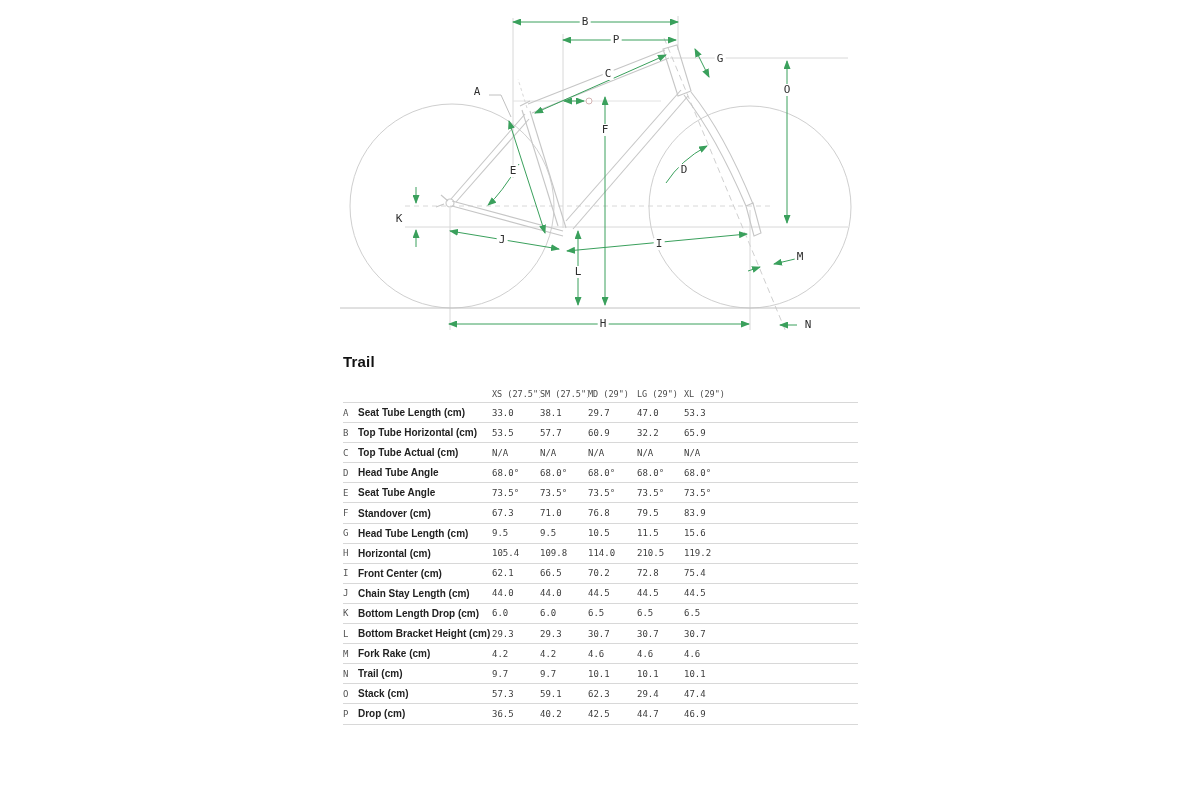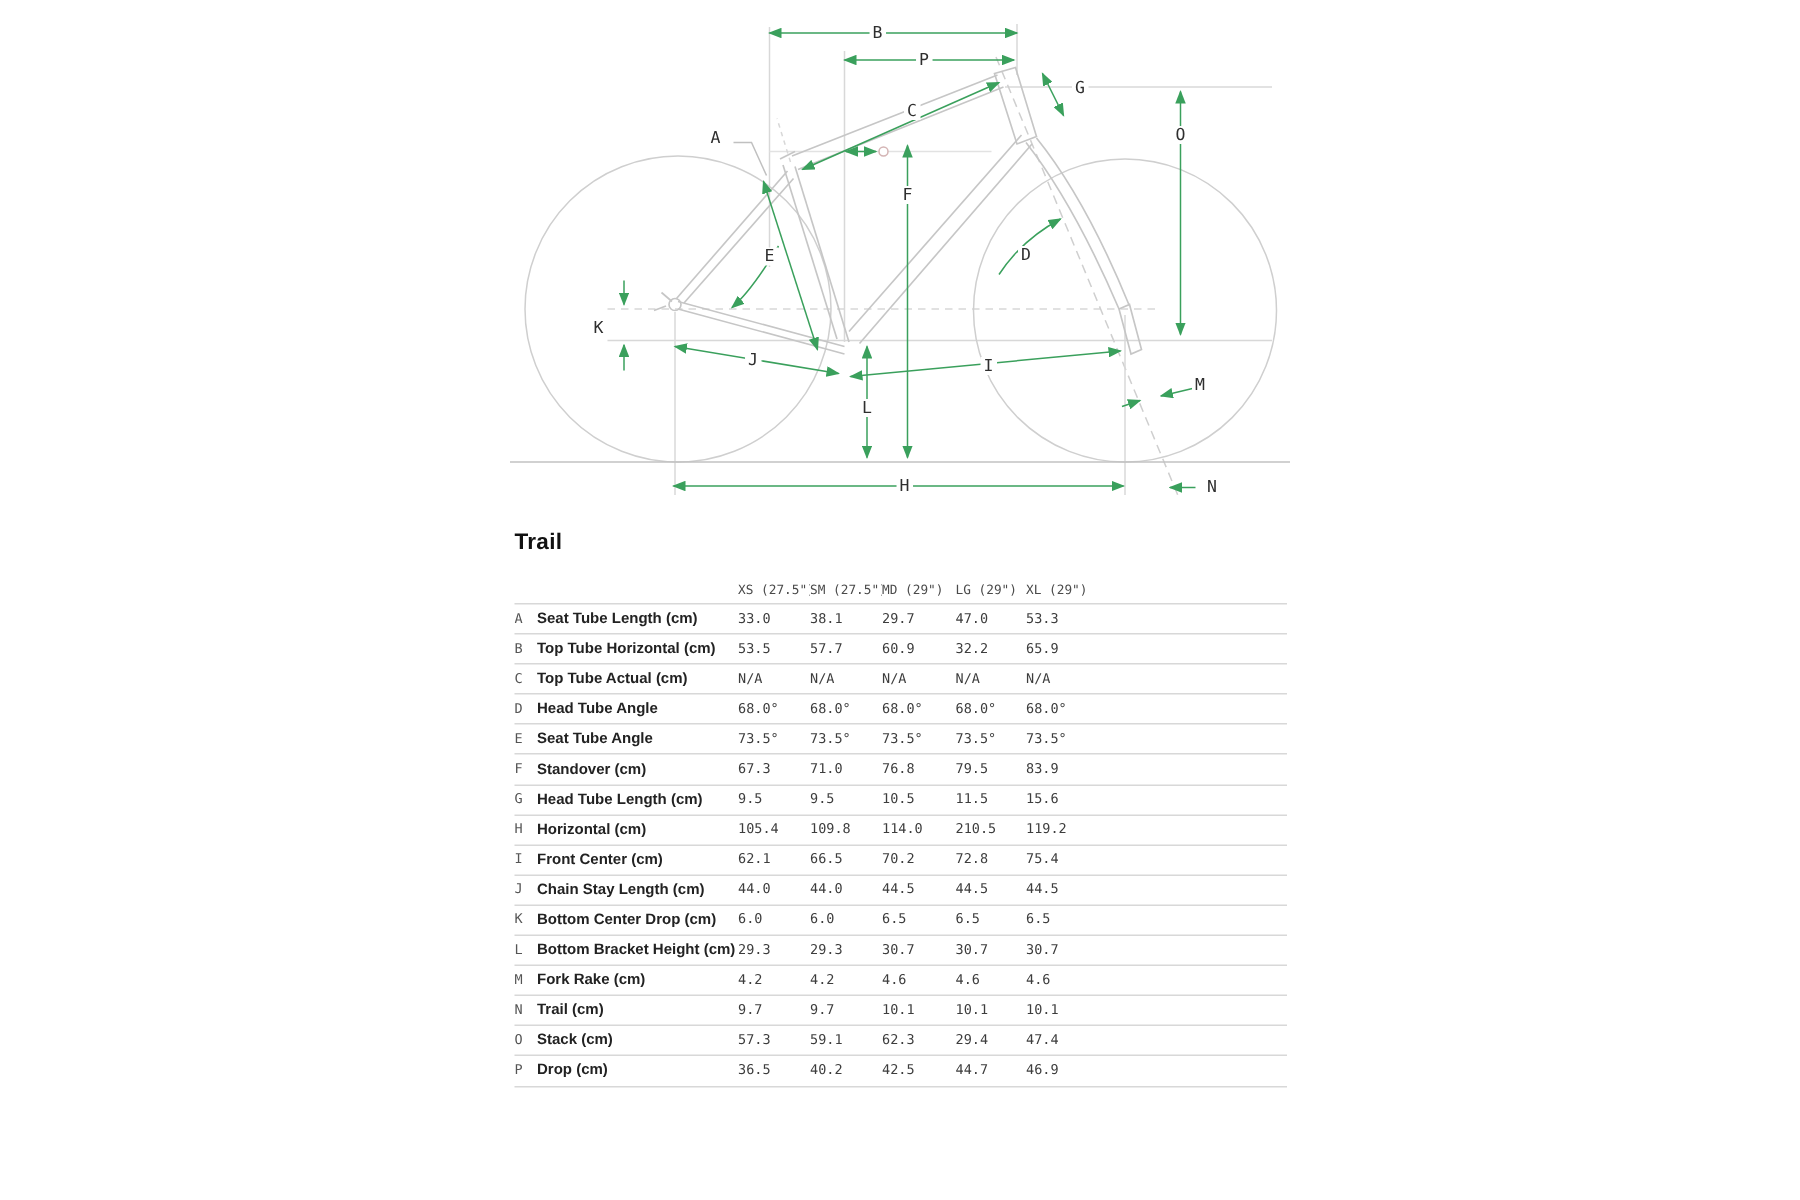--- a/index.html
+++ b/index.html
@@ -237,21 +237,21 @@
         <span class="cell letter">J</span>
         <span class="cell label">Chain Stay Length (cm)</span>
         <span class="cell value">44.0</span>
         <span class="cell value">44.0</span>
         <span class="cell value">44.5</span>
         <span class="cell value">44.5</span>
         <span class="cell value">44.5</span>
       </div>
       <div class="geo-row">
         <span class="cell letter">K</span>
-        <span class="cell label">Bottom Center Drop (cm)</span>
+        <span class="cell label">Bottom Length Drop (cm)</span>
         <span class="cell value">6.0</span>
         <span class="cell value">6.0</span>
         <span class="cell value">6.5</span>
         <span class="cell value">6.5</span>
         <span class="cell value">6.5</span>
       </div>
       <div class="geo-row">
         <span class="cell letter">L</span>
         <span class="cell label">Bottom Bracket Height (cm)</span>
         <span class="cell value">29.3</span>

